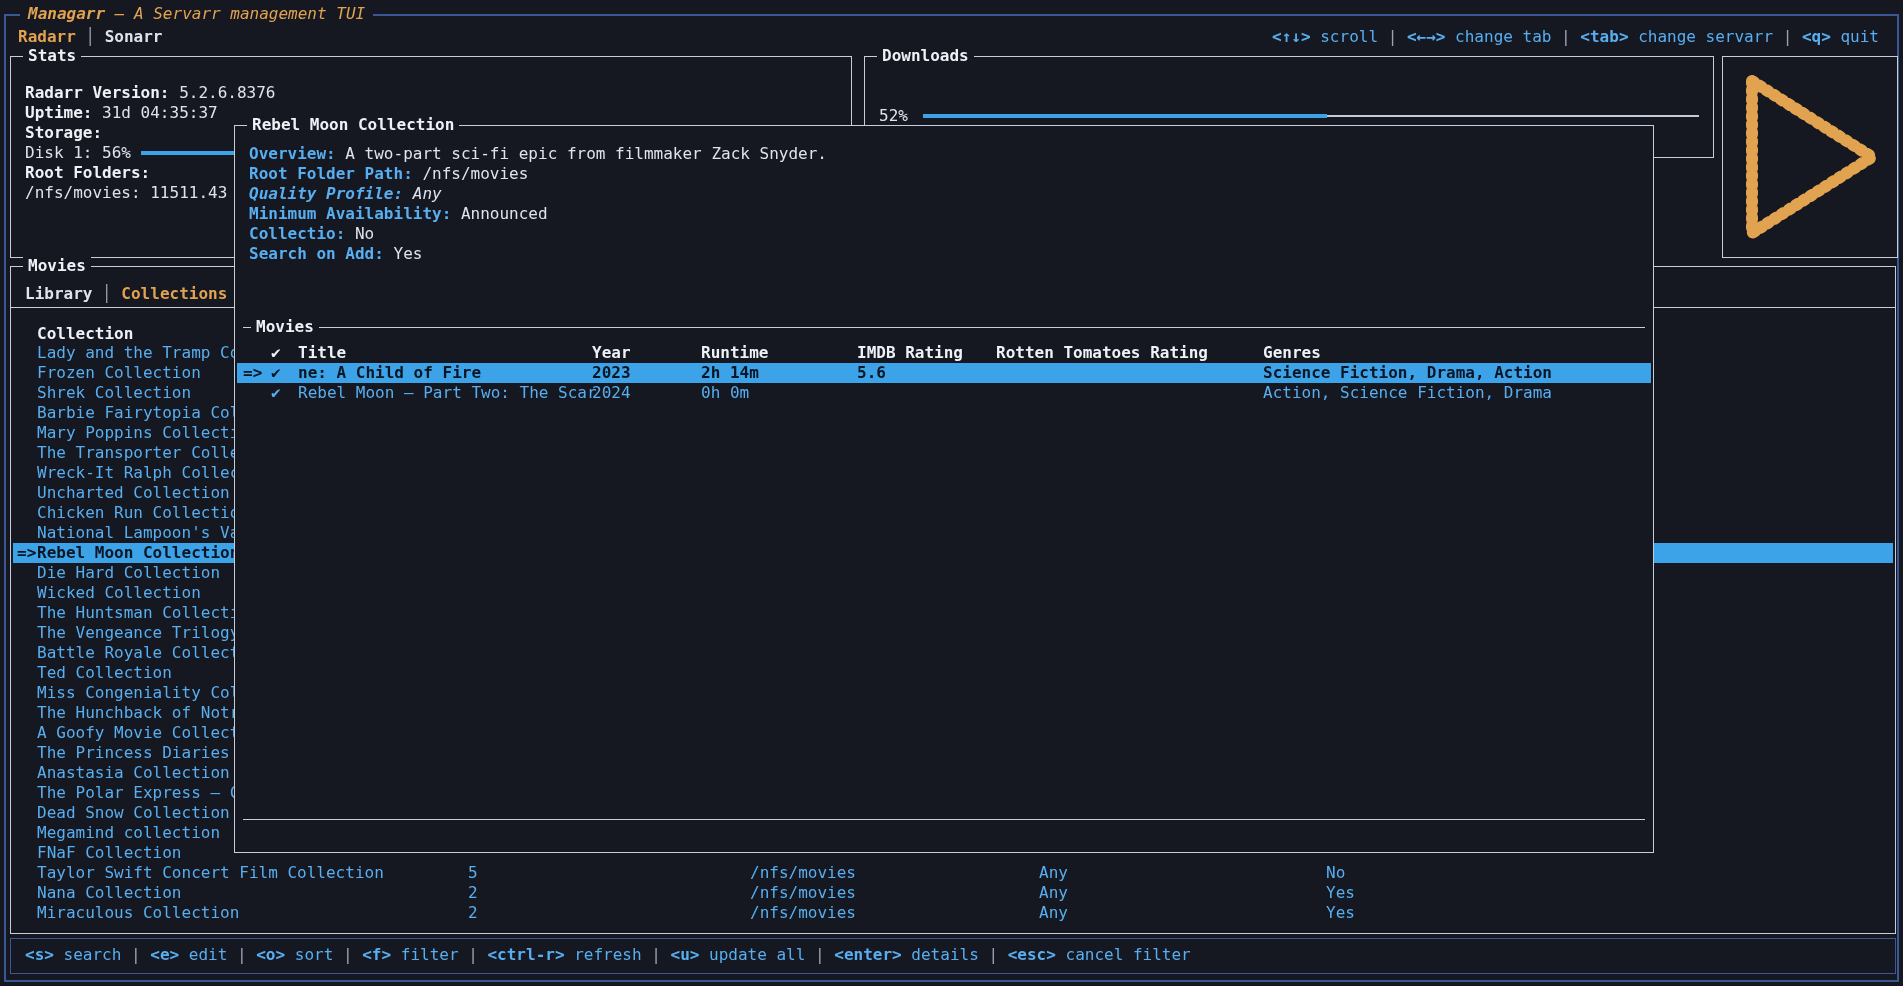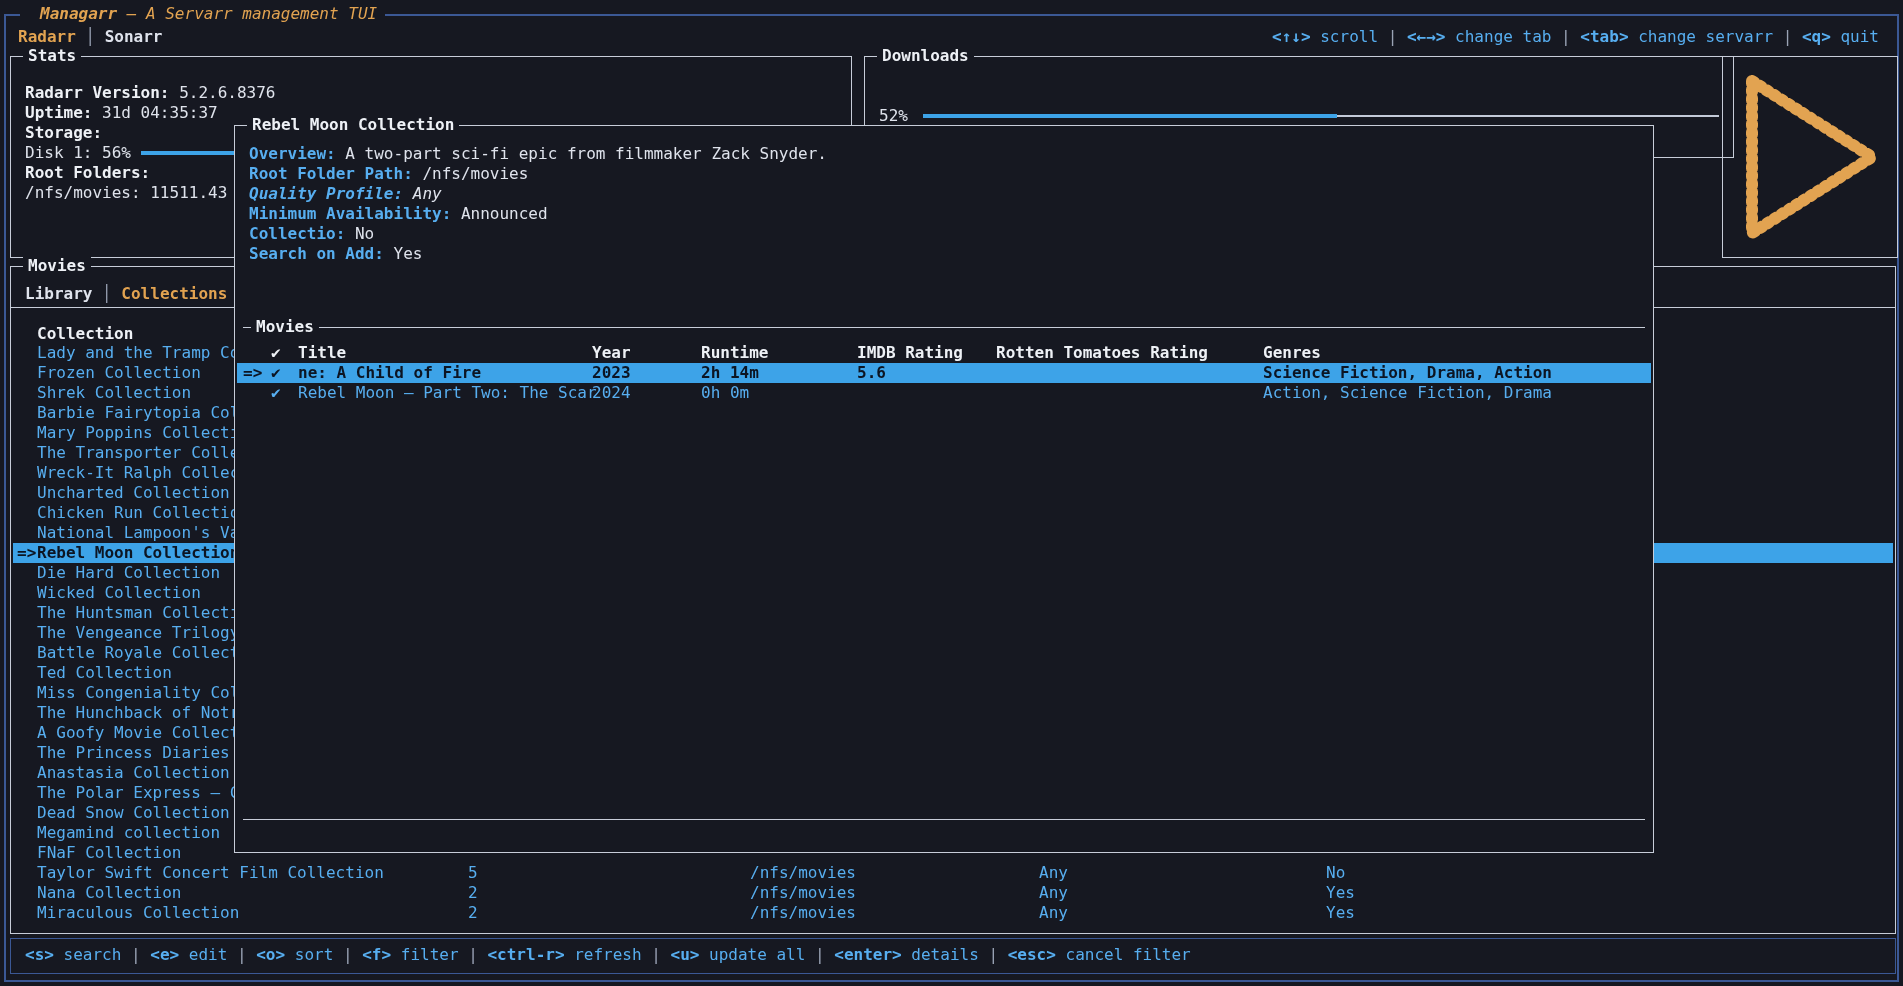--- a/index.html
+++ b/index.html
@@ -13,21 +13,21 @@
     --hl:#3da3e8;
     --hltext:#0c1523;
     --sep:#9aa3b5;
   }
   html,body{margin:0;padding:0;}
   body{width:1903px;height:986px;position:relative;overflow:hidden;background:var(--bg);
        font-family:"DejaVu Sans Mono","DejaVu Sans",monospace;font-size:16px;color:var(--white);}
   .frame{position:absolute;left:4px;top:14px;right:4px;bottom:4px;border:2px solid var(--frame);}
   .app-title{position:absolute;left:20px;top:3px;height:22px;line-height:22px;background:var(--bg);
              padding:0 8px;color:var(--orange);font-style:italic;white-space:pre;z-index:2;}
-  .app-title .brand{font-weight:bold;margin-left:12px;}
+  .app-title .brand{font-weight:bold;}
   .servarr-tabs{position:absolute;left:18px;top:27px;height:20px;line-height:20px;white-space:pre;}
   .tab-on{color:var(--orange);font-weight:bold;}
   .tab-off{color:var(--white);font-weight:bold;margin-top:41px;}
   .tabsep{color:var(--sep);}
   .top-keybinds{position:absolute;right:24px;top:27px;height:20px;line-height:20px;white-space:pre;}
   .kbkey{color:var(--blue);font-weight:bold;}
   .kblabel{color:var(--blue);}
   .kbsep{color:var(--sep);}
   .box{position:absolute;border:1px solid var(--border);}
   .box-title{position:absolute;top:-11px;left:12px;height:20px;line-height:20px;background:var(--bg);
@@ -35,21 +35,21 @@
   
   #stats{left:10px;top:56px;width:840px;height:200px;}
   .srow{position:absolute;left:14px;height:20px;line-height:20px;white-space:pre;}
   .lbl{font-weight:bold;color:var(--bright);}
   .val{color:var(--white);}
   .gauge{position:absolute;display:flex;align-items:center;height:8px;}
   .gauge .fill{height:4px;background:var(--hl);}
   .gauge .rest{flex:1;height:2px;background:#c3cad8;}
   #disk-gauge{left:130px;right:14px;top:92px;}
   
-  #downloads{left:864px;top:56px;width:848px;height:100px;padding-left:20px;}
+  #downloads{left:864px;top:56px;width:848px;height:100px;}
   #dl-gauge{left:58px;right:14px;top:55px;}
   
   #logo-box{left:1722px;top:56px;width:174px;height:200px;display:flex;align-items:center;justify-content:center;}
   
   #movies-panel{left:10px;top:266px;width:1884px;height:666px;}
   .ptabs{position:absolute;left:14px;top:17px;height:20px;line-height:20px;white-space:pre;}
   .tab-underline{position:absolute;left:0;right:0;top:40px;border-top:1px solid var(--border);}
   .thead{position:absolute;left:2px;right:2px;top:57px;height:20px;line-height:20px;font-weight:bold;color:var(--bright);}
   .thead span{position:absolute;white-space:pre;}
   .th-coll{left:24px;}

